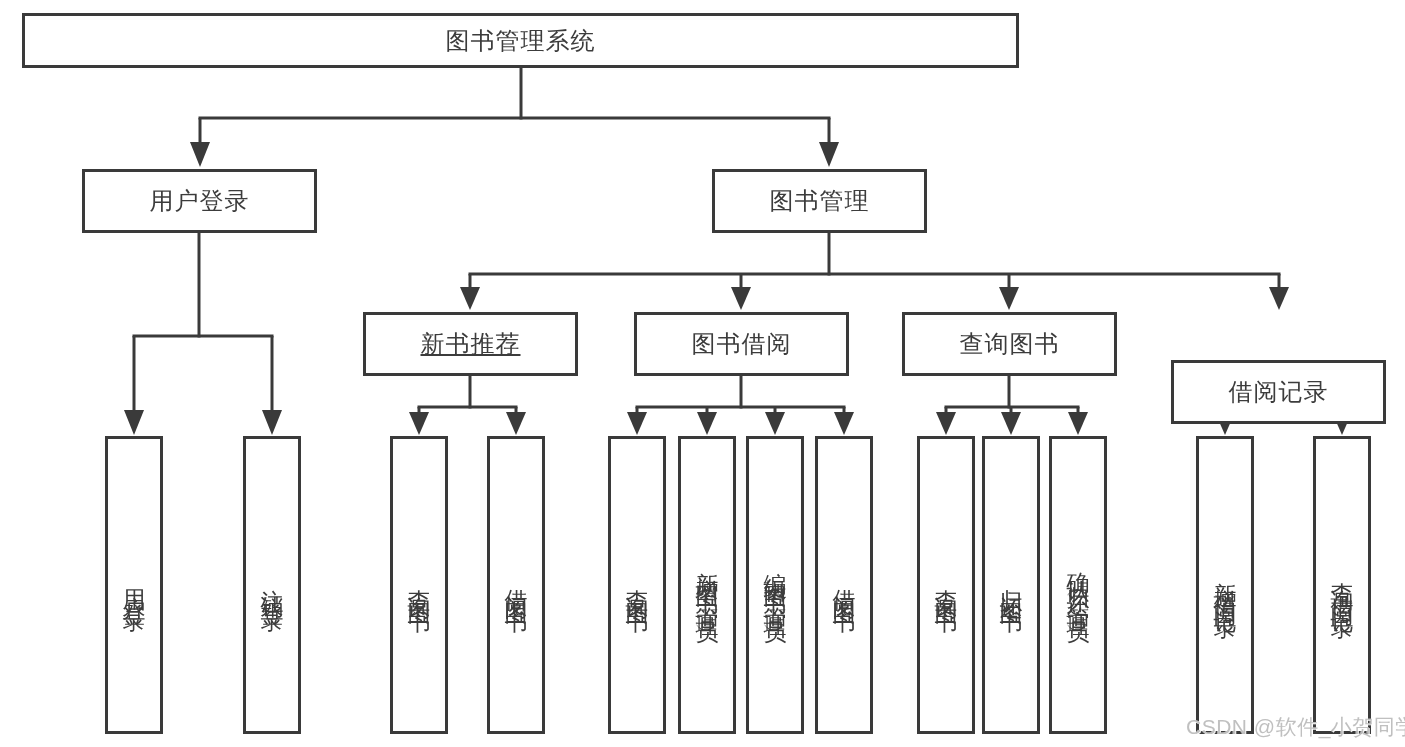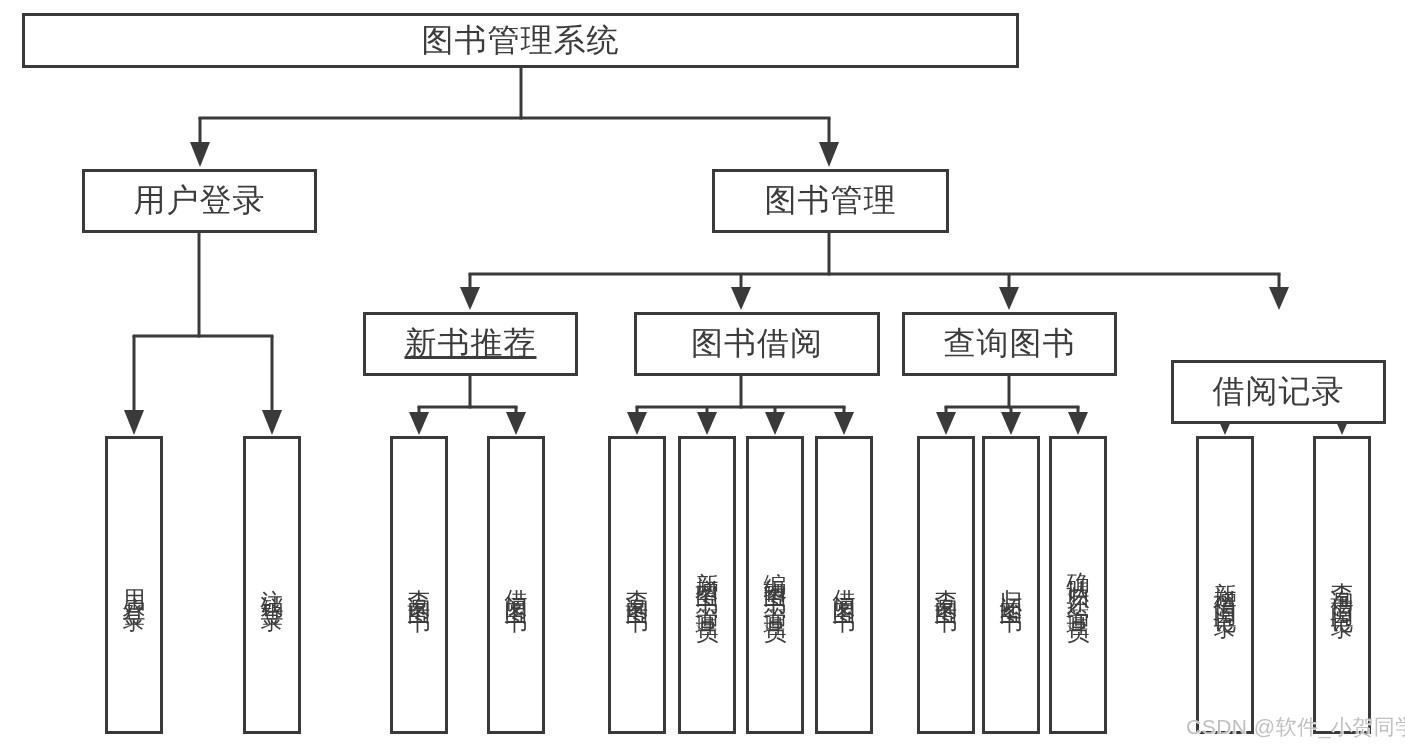--- a/index.html
+++ b/index.html
@@ -20,30 +20,30 @@
   }
   .node {
     position: absolute;
     box-sizing: border-box;
     border: 3px solid var(--line, #3a3a3a);
     background: #ffffff;
     display: flex;
     align-items: center;
     justify-content: center;
     color: var(--text, #3c3c3c);
-    font-size: 32px;
+    font-size: 24px;
     letter-spacing: 1px;
     z-index: 2;
     white-space: nowrap;
   }
   .node.root   { left: 22px;   top: 13px;  width: 997px; height: 55px; }
   .node.lvl2-a { left: 82px;   top: 169px; width: 235px; height: 64px; }
-  .node.lvl2-b { left: 712px;  top: 169px; width: 237px; height: 64px; font-family: Liberation Mono, monospace; }
+  .node.lvl2-b { left: 712px;  top: 169px; width: 215px; height: 64px; font-family: Liberation Mono, monospace; }
   .node.grp-0  { left: 363px;  top: 312px; width: 215px; height: 64px; text-decoration: underline; }
-  .node.grp-1  { left: 634px;  top: 312px; width: 246px; height: 64px; }
+  .node.grp-1  { left: 634px;  top: 312px; width: 215px; height: 64px; }
   .node.grp-2  { left: 902px;  top: 312px; width: 215px; height: 64px; }
   .node.grp-3  { left: 1171px; top: 312px; width: 215px; height: 64px; margin-top: 48px; }
   .leaf {
     position: absolute;
     box-sizing: border-box;
     top: 436px;
     width: 58px;
     height: 298px;
     border: 3px solid var(--line, #3a3a3a);
     background: #ffffff;

